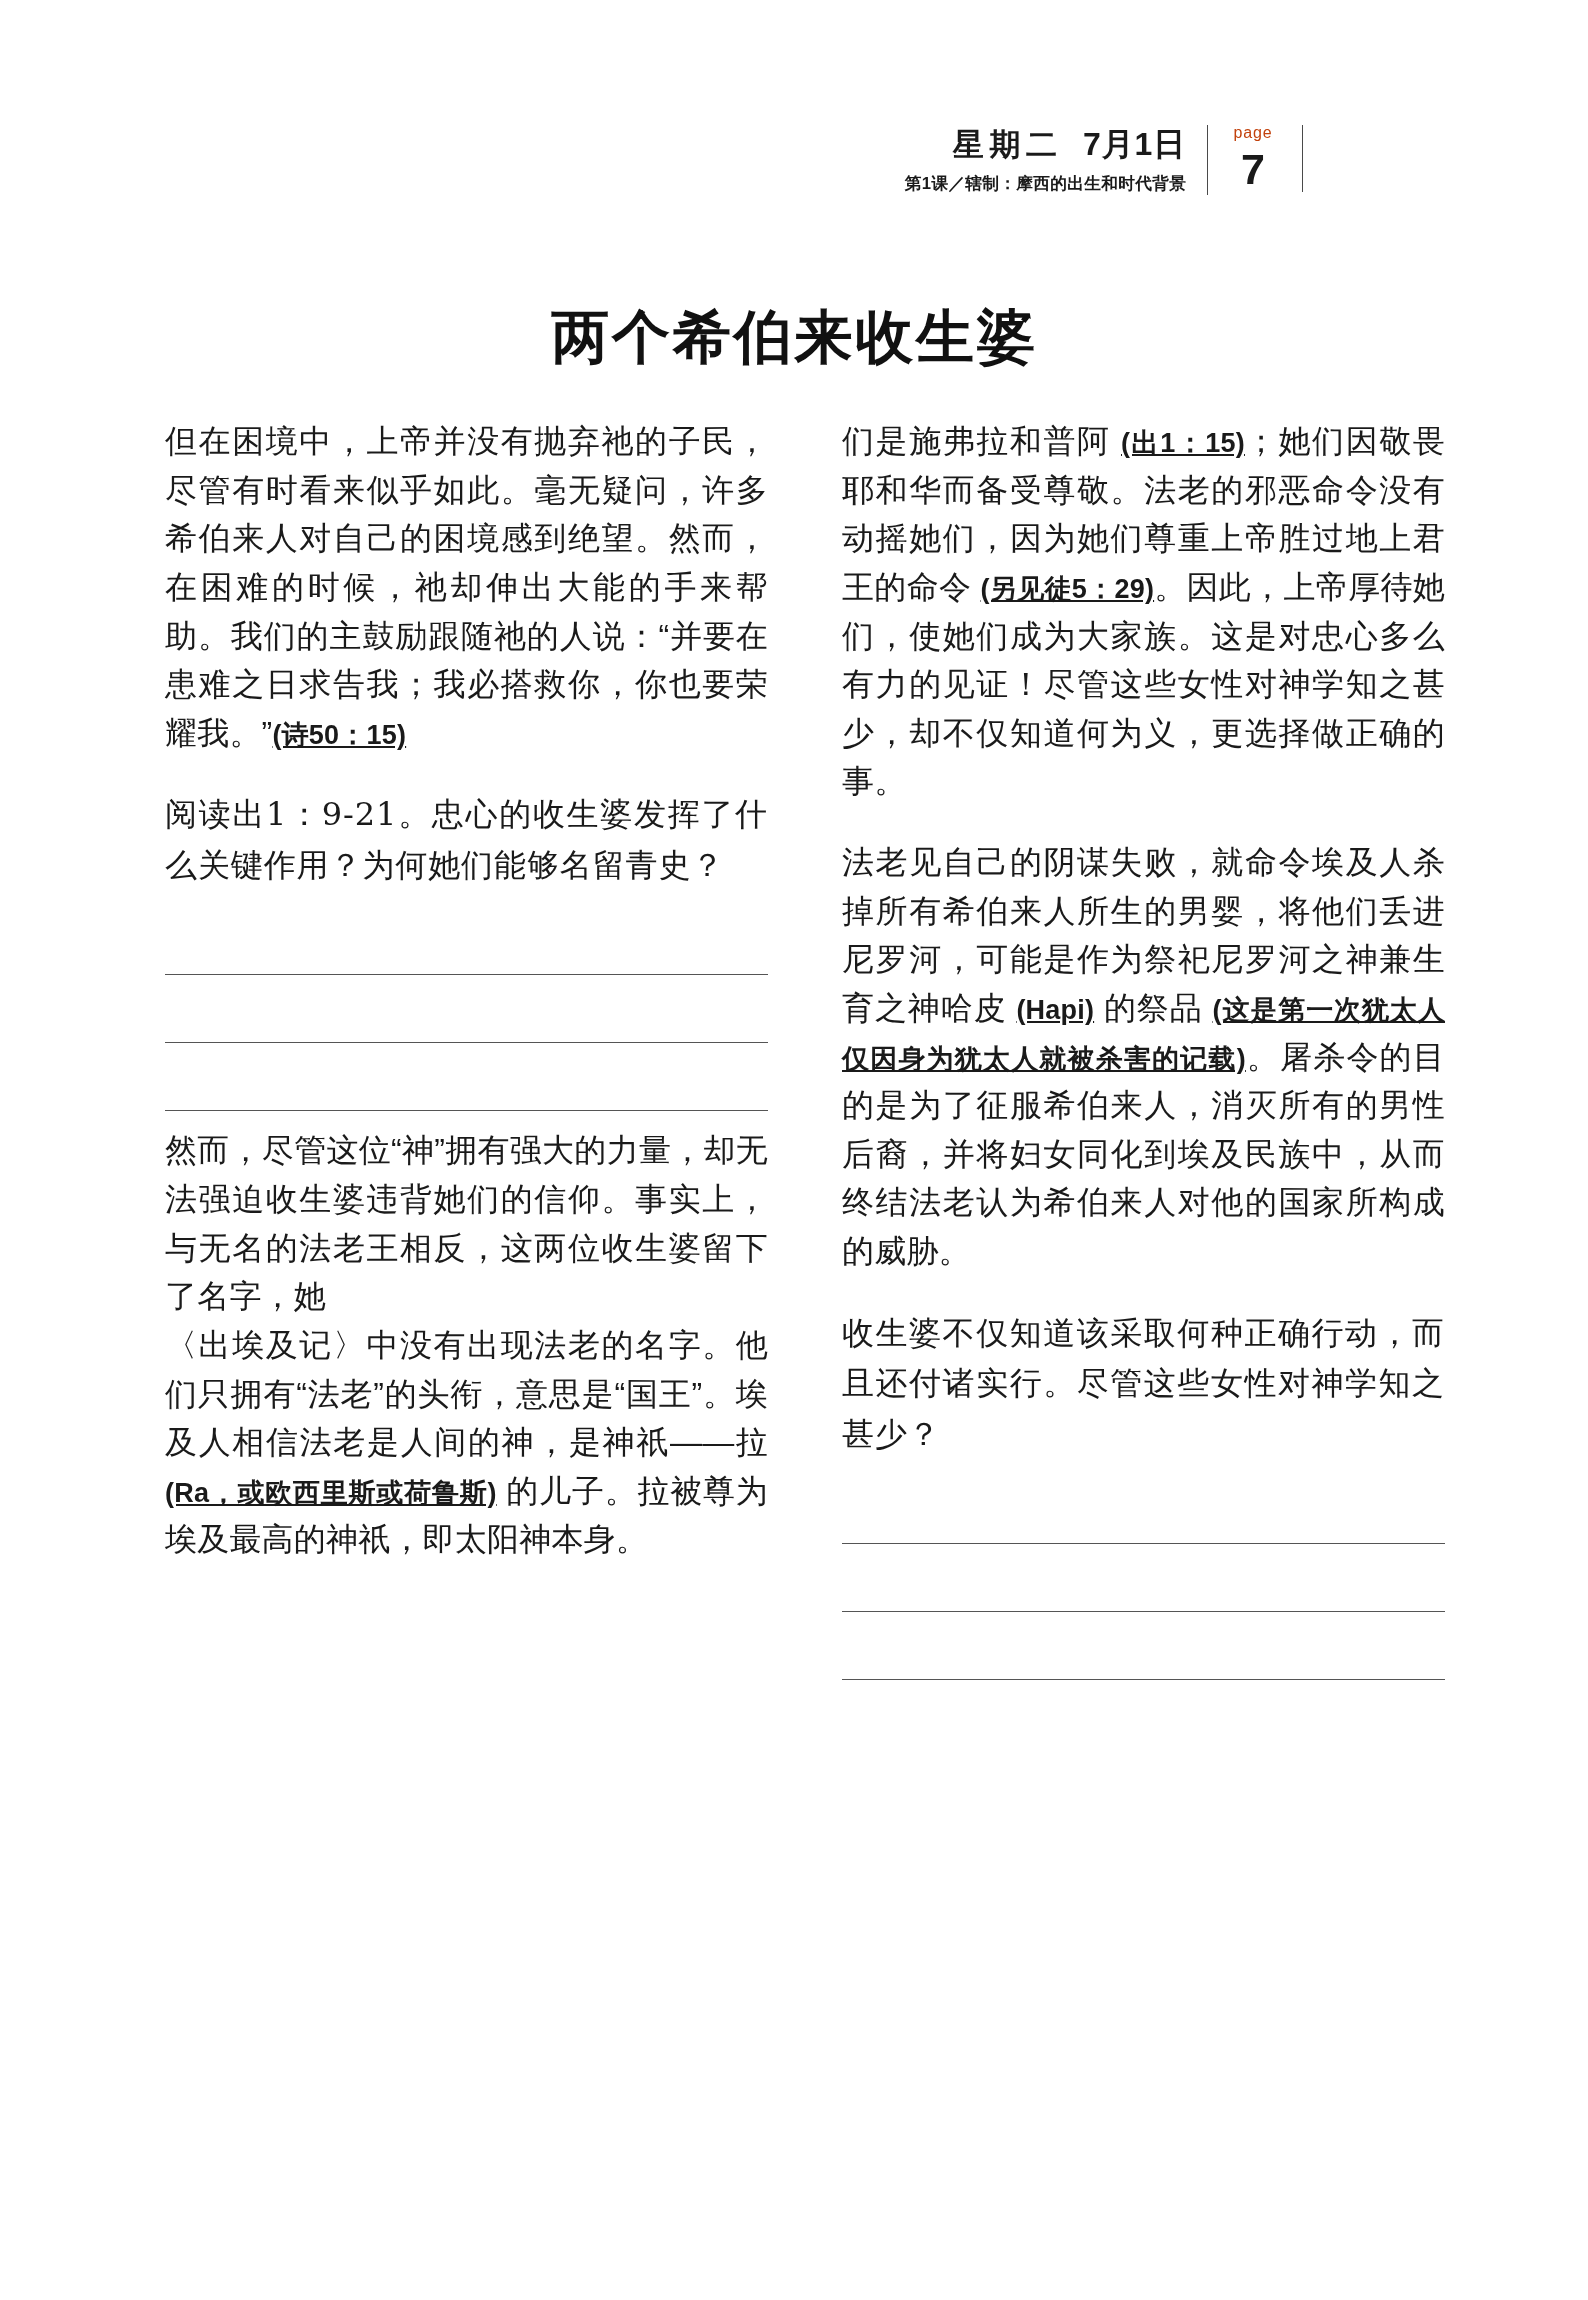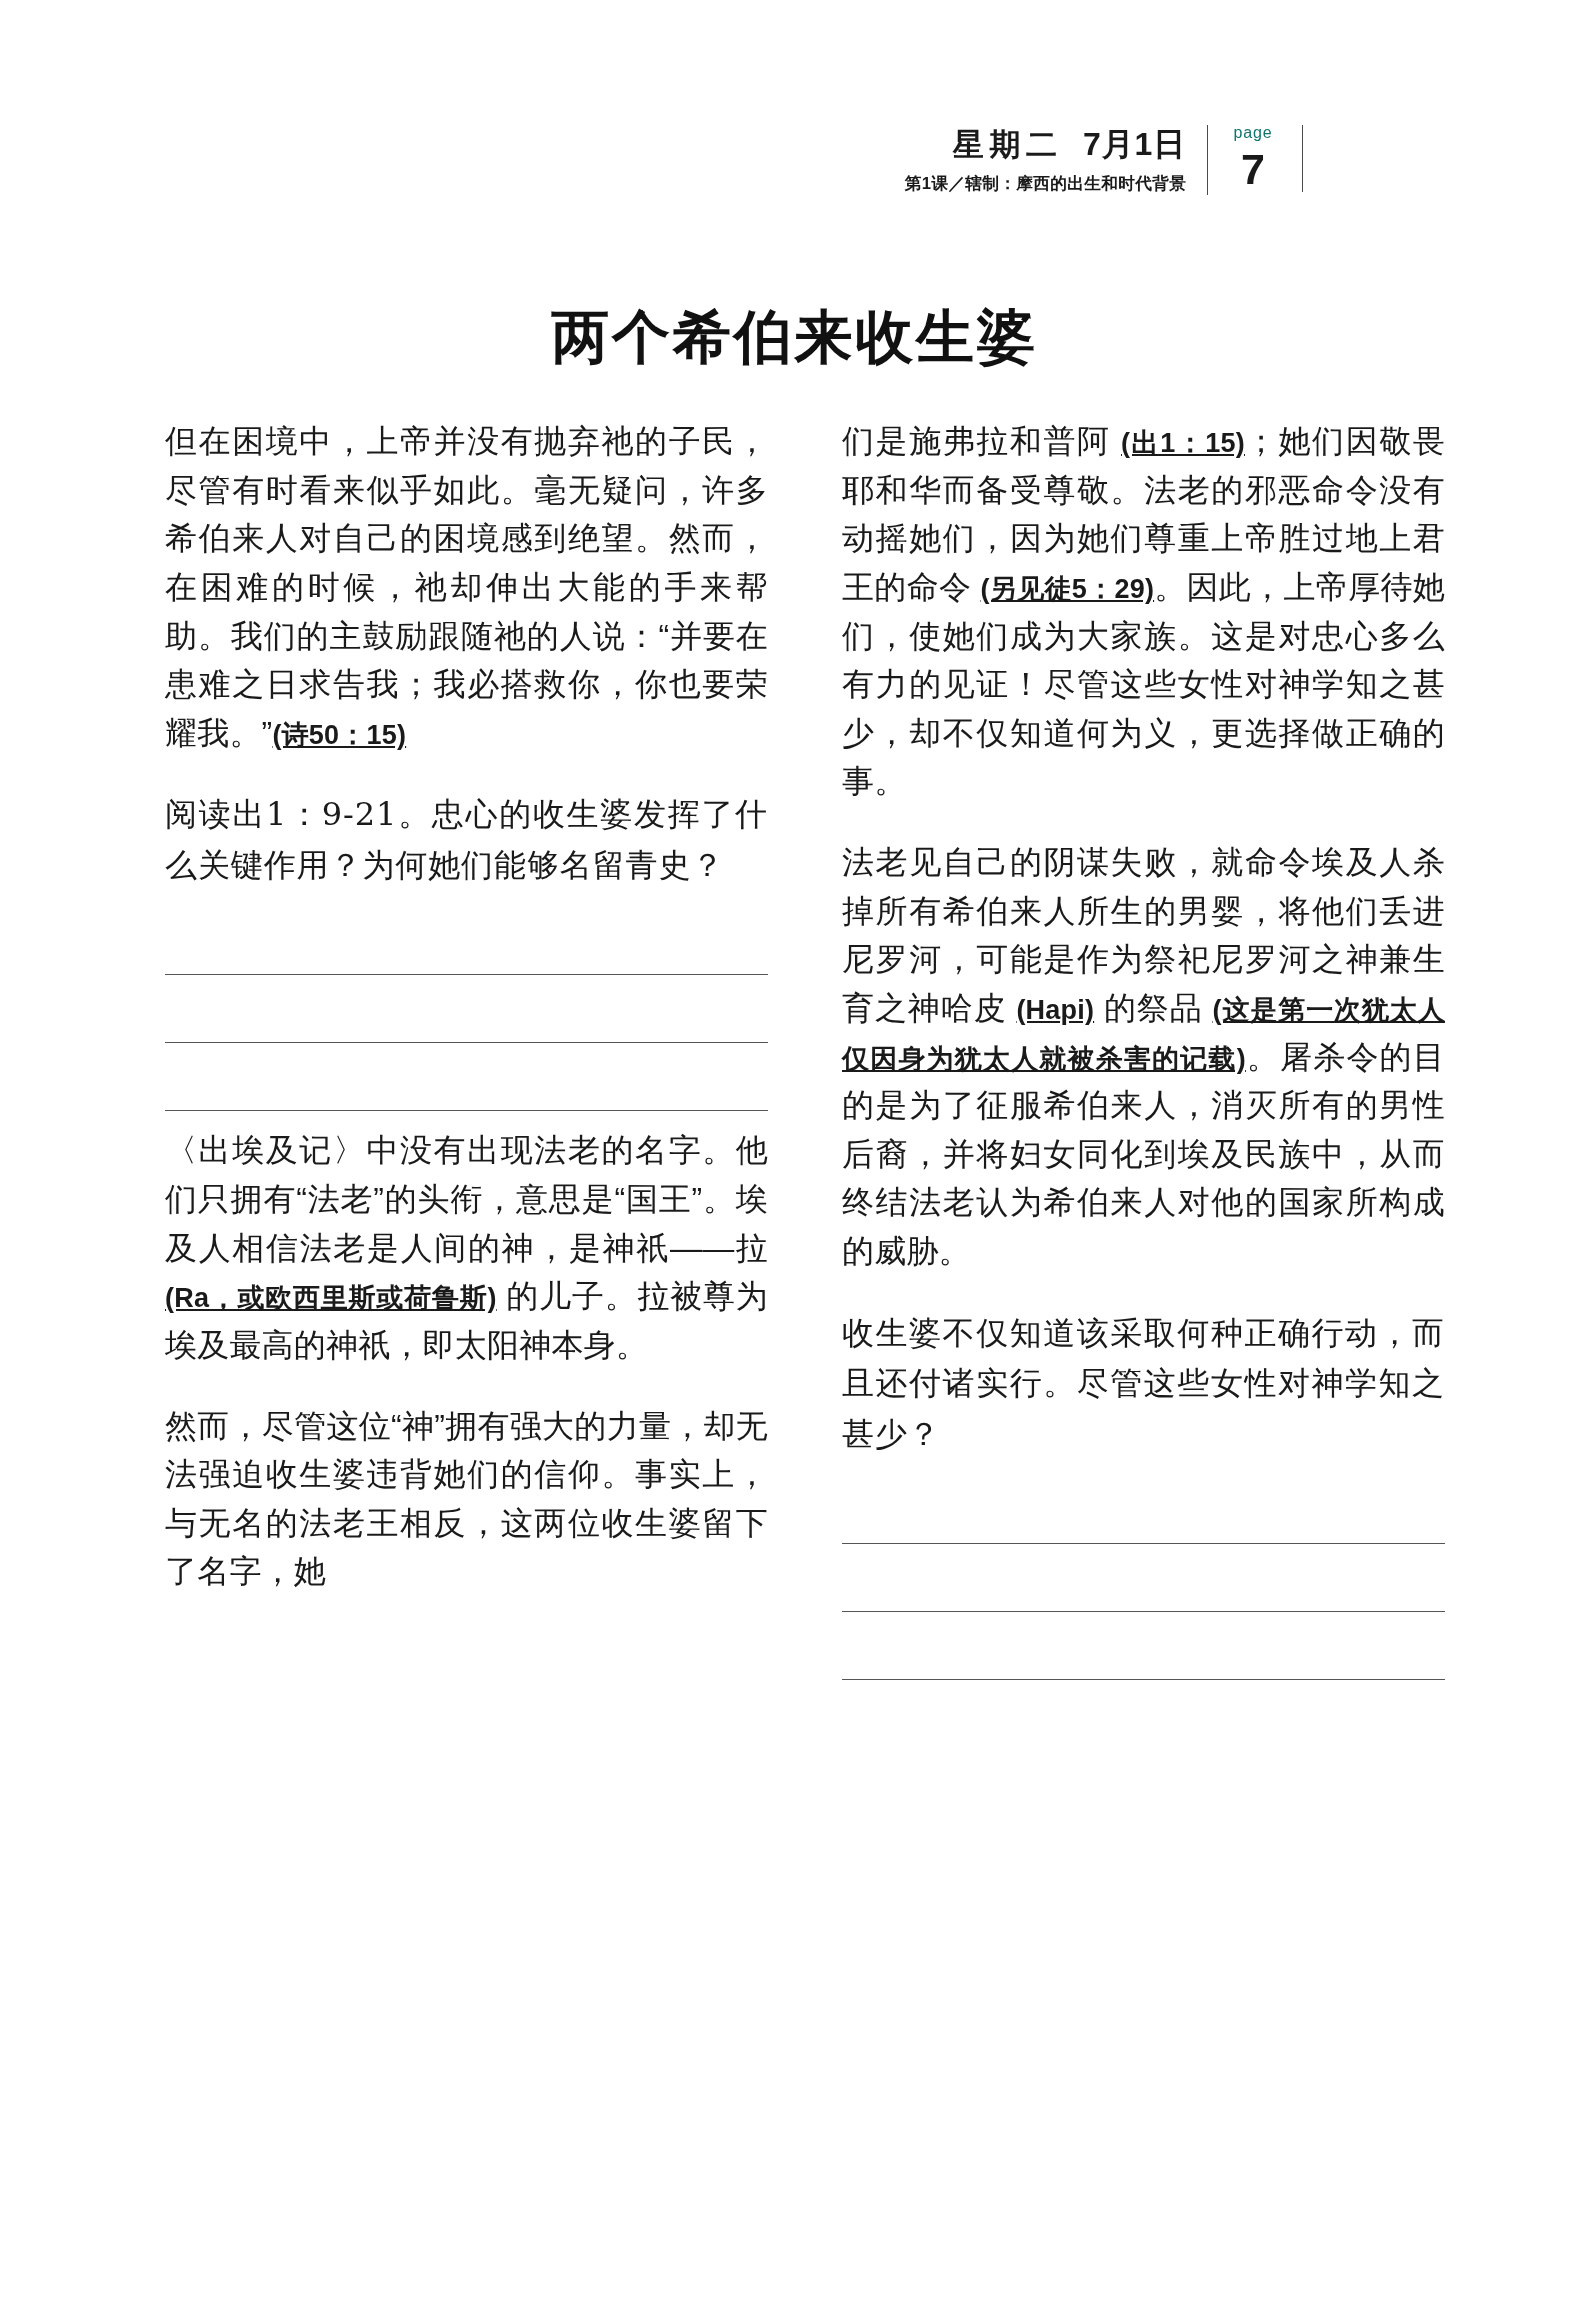--- a/index.html
+++ b/index.html
@@ -63,21 +63,21 @@
   }
   .page-number-box {
     margin-left: 20.4px;
     padding-right: 24px;
     border-right: 1.9px solid #4a4a4a;
     text-align: center;
     min-width: 50px;
   }
   .page-label {
     font-size: 16px;
-    color: #0f766e;
+    color: #c2410c;
     letter-spacing: 0.9px;
     line-height: 1;
   }
   .page-num {
     font-size: 43px;
     font-weight: bold;
     line-height: 1.05;
     margin-top: 5.6px;
   }
 
@@ -175,23 +175,23 @@
       <p class="question">阅读出1：9-21。忠心的收生婆发挥了什么关键作用？为何她们能够名留青史？</p>
 
       <div class="answer-lines">
         <div class="line"></div>
         <div class="line"></div>
         <div class="line"></div>
       </div>
 
       <div class="spacer-sm"></div>
 
+      <p class="body last">然而，尽管这位“神”拥有强大的力量，却无法强迫收生婆违背她们的信仰。事实上，与无名的法老王相反，这两位收生婆留下了名字，她</p>
+
       <p class="body"><span>〈出埃及记〉中没有出现法老的名字。他们只拥有“法老”的头衔，意思是“国王”。埃及人相信法老是人间的神，是神祇——拉 </span><span class="ref">(Ra，或欧西里斯或荷鲁斯)</span><span> 的儿子。拉被尊为埃及最高的神祇，即太阳神本身。</span></p>
-
-      <p class="body last">然而，尽管这位“神”拥有强大的力量，却无法强迫收生婆违背她们的信仰。事实上，与无名的法老王相反，这两位收生婆留下了名字，她</p>
     </div>
 
     <div class="col">
 
       <p class="body"><span>们是施弗拉和普阿 </span><span class="ref">(出1：15)</span><span>；她们因敬畏耶和华而备受尊敬。法老的邪恶命令没有动摇她们，因为她们尊重上帝胜过地上君王的命令 </span><span class="ref">(另见徒5：29)</span><span>。因此，上帝厚待她们，使她们成为大家族。这是对忠心多么有力的见证！尽管这些女性对神学知之甚少，却不仅知道何为义，更选择做正确的事。</span></p>
 
       <p class="body"><span>法老见自己的阴谋失败，就命令埃及人杀掉所有希伯来人所生的男婴，将他们丢进尼罗河，可能是作为祭祀尼罗河之神兼生育之神哈皮 </span><span class="ref">(Hapi)</span><span> 的祭品 </span><span class="ref">(这是第一次犹太人仅因身为犹太人就被杀害的记载)</span><span>。屠杀令的目的是为了征服希伯来人，消灭所有的男性后裔，并将妇女同化到埃及民族中，从而终结法老认为希伯来人对他的国家所构成的威胁。</span></p>
 
       <p class="question">收生婆不仅知道该采取何种正确行动，而且还付诸实行。尽管这些女性对神学知之甚少？</p>
 

